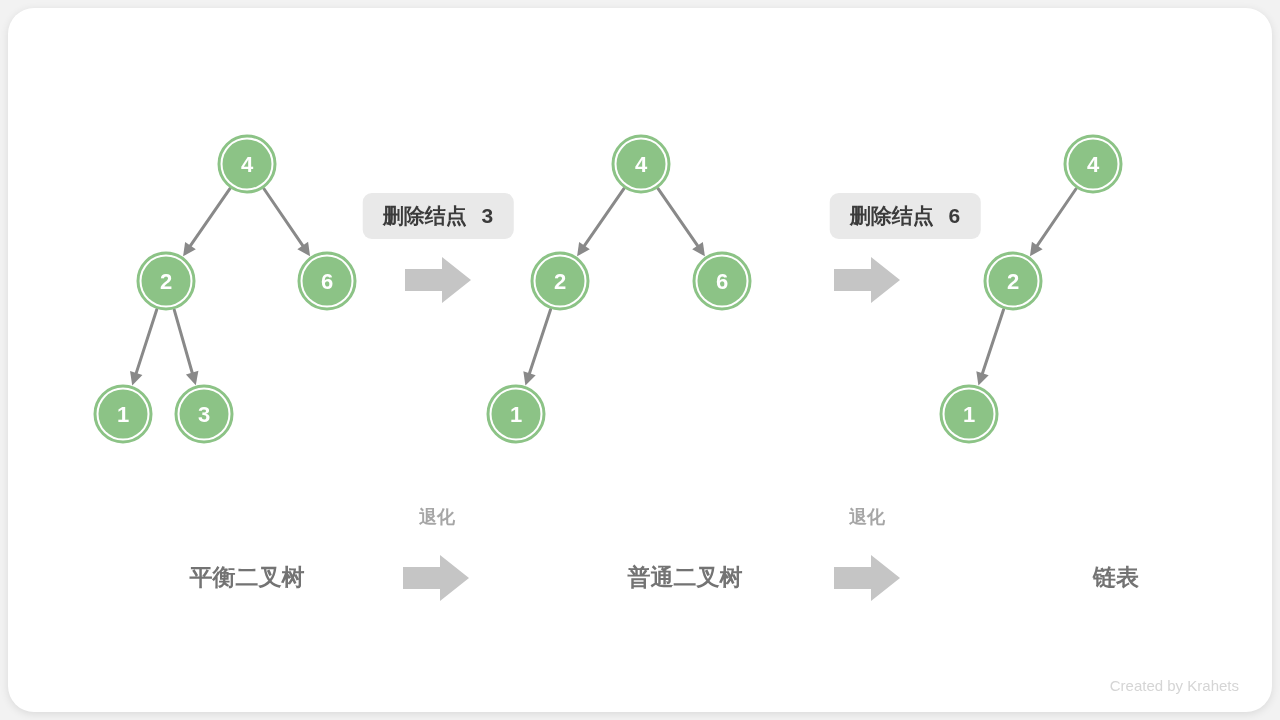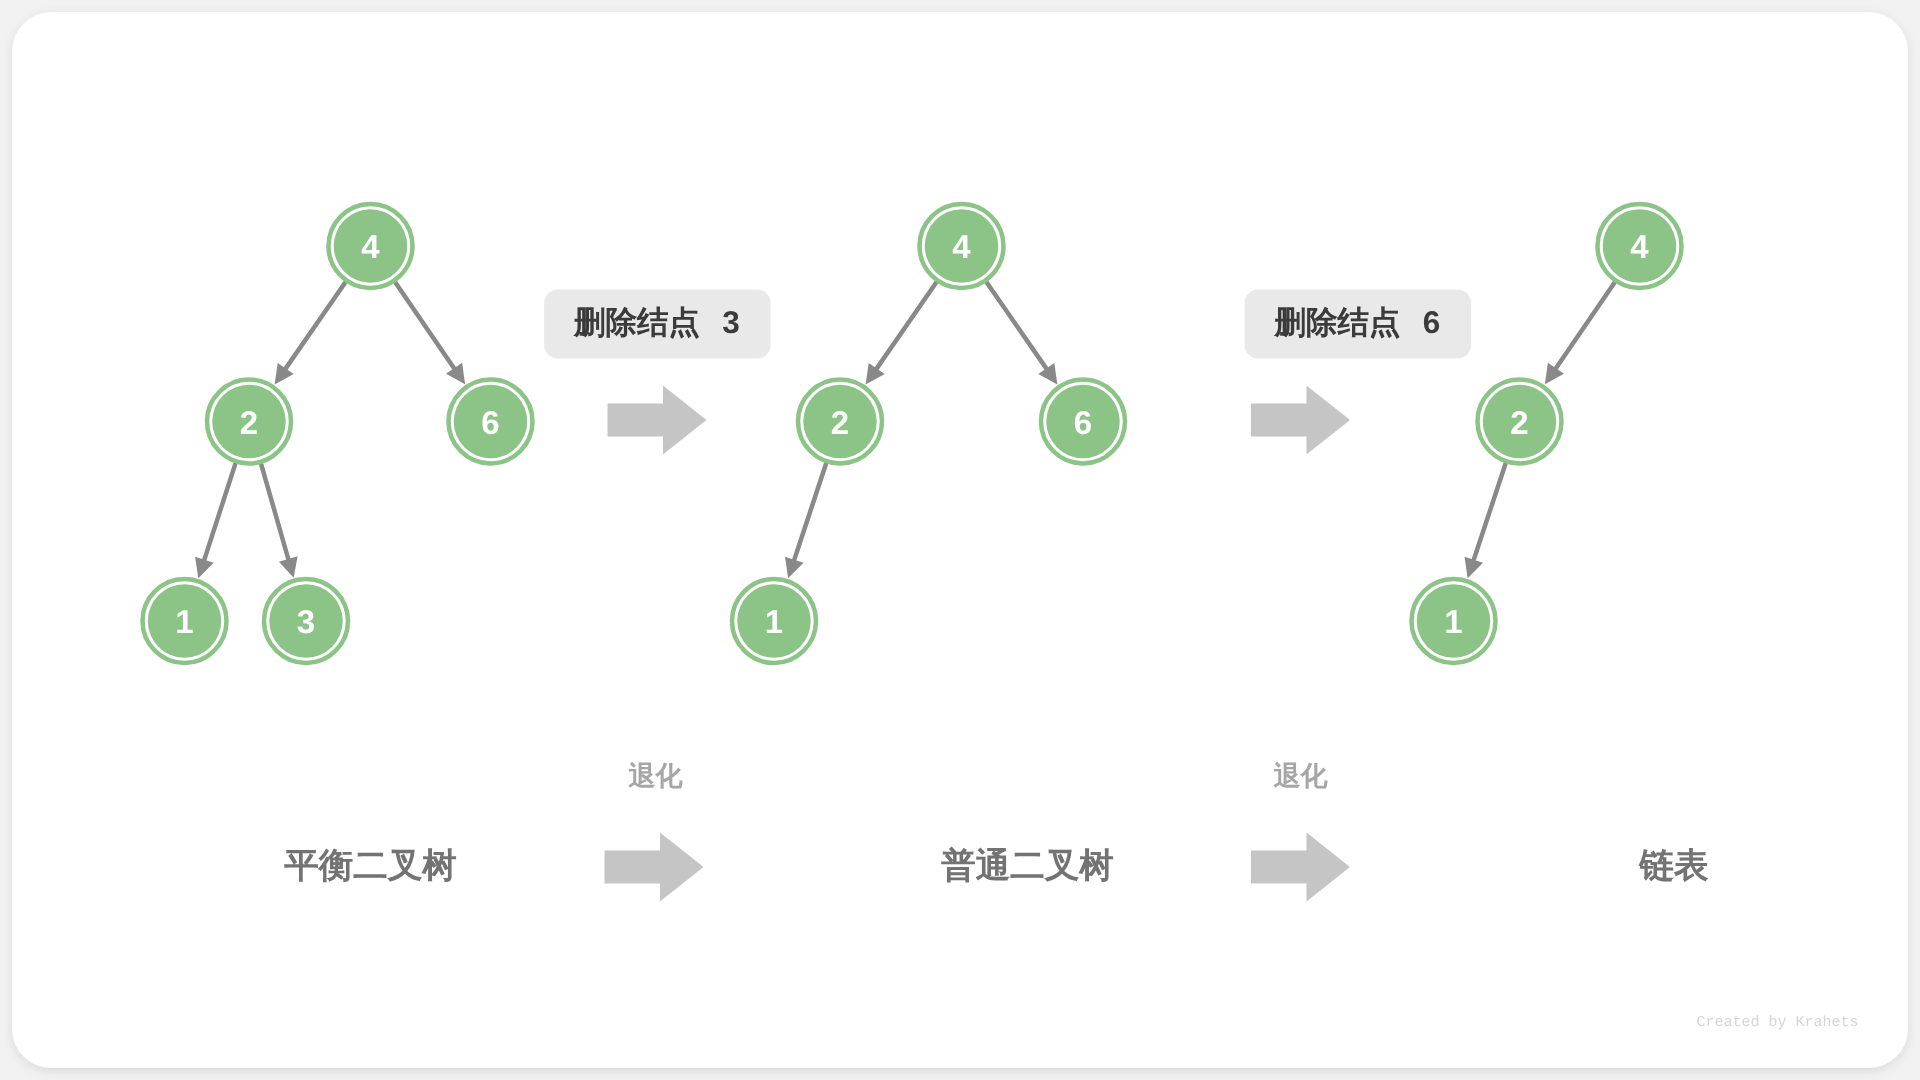--- a/index.html
+++ b/index.html
@@ -68,22 +68,22 @@
     white-space: nowrap;
   }
   #tree-label-1 { left: 247px; top: 577px; }
   #tree-label-2 { left: 641px; top: 577px; margin-left: 44px; }
   #tree-label-3 { left: 1116px; top: 577px; }
   .watermark {
     position: absolute;
     right: 41px;
     top: 677px;
     color: #d5d5d5;
-    font-family: Liberation Mono, monospace;
-    font-size: 10px;
+    font-family: Liberation Sans, sans-serif;
+    font-size: 15px;
     white-space: nowrap;
   }
 </style>
 </head>
 <body>
 
 <div class="stage">
   <div class="card"></div>
 
   <svg class="diagram" id="diagram" viewBox="0 0 1280 720">

